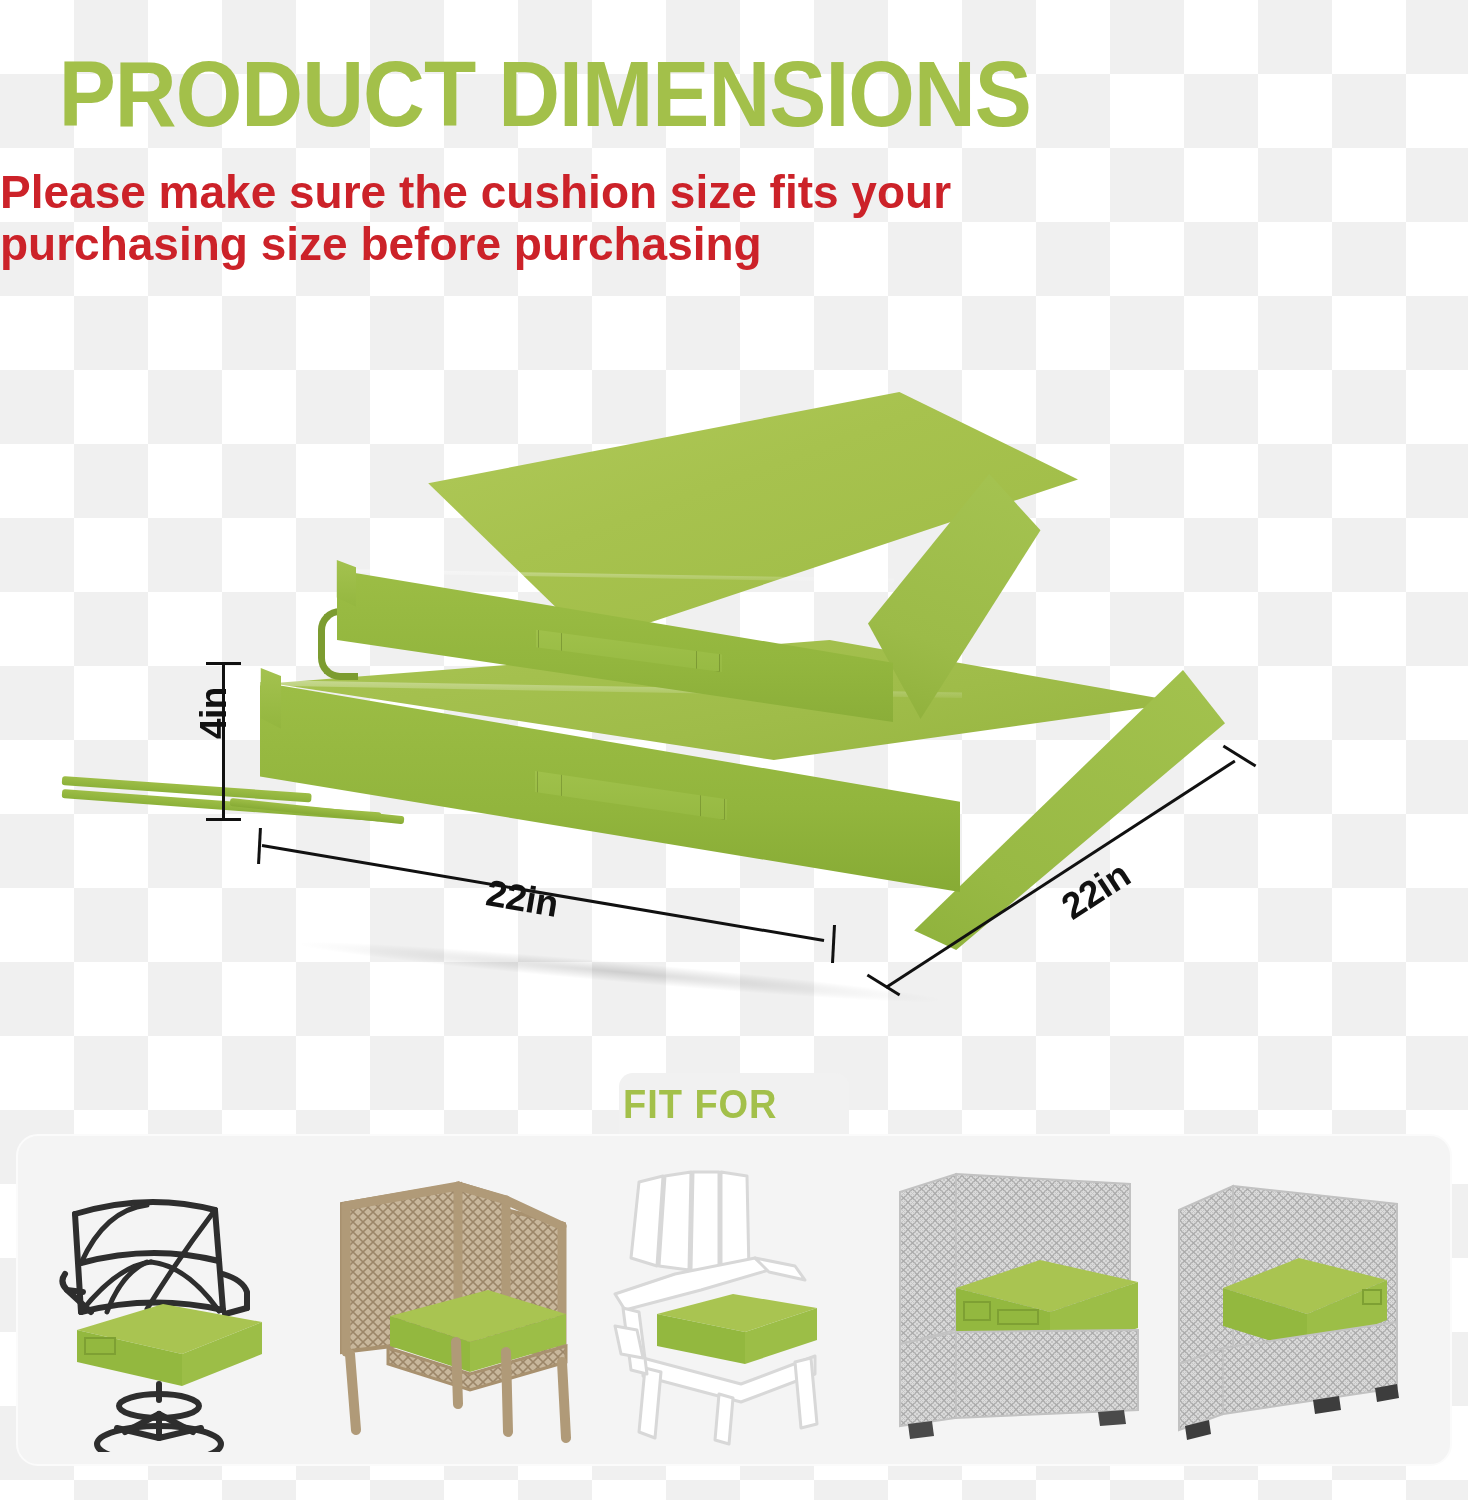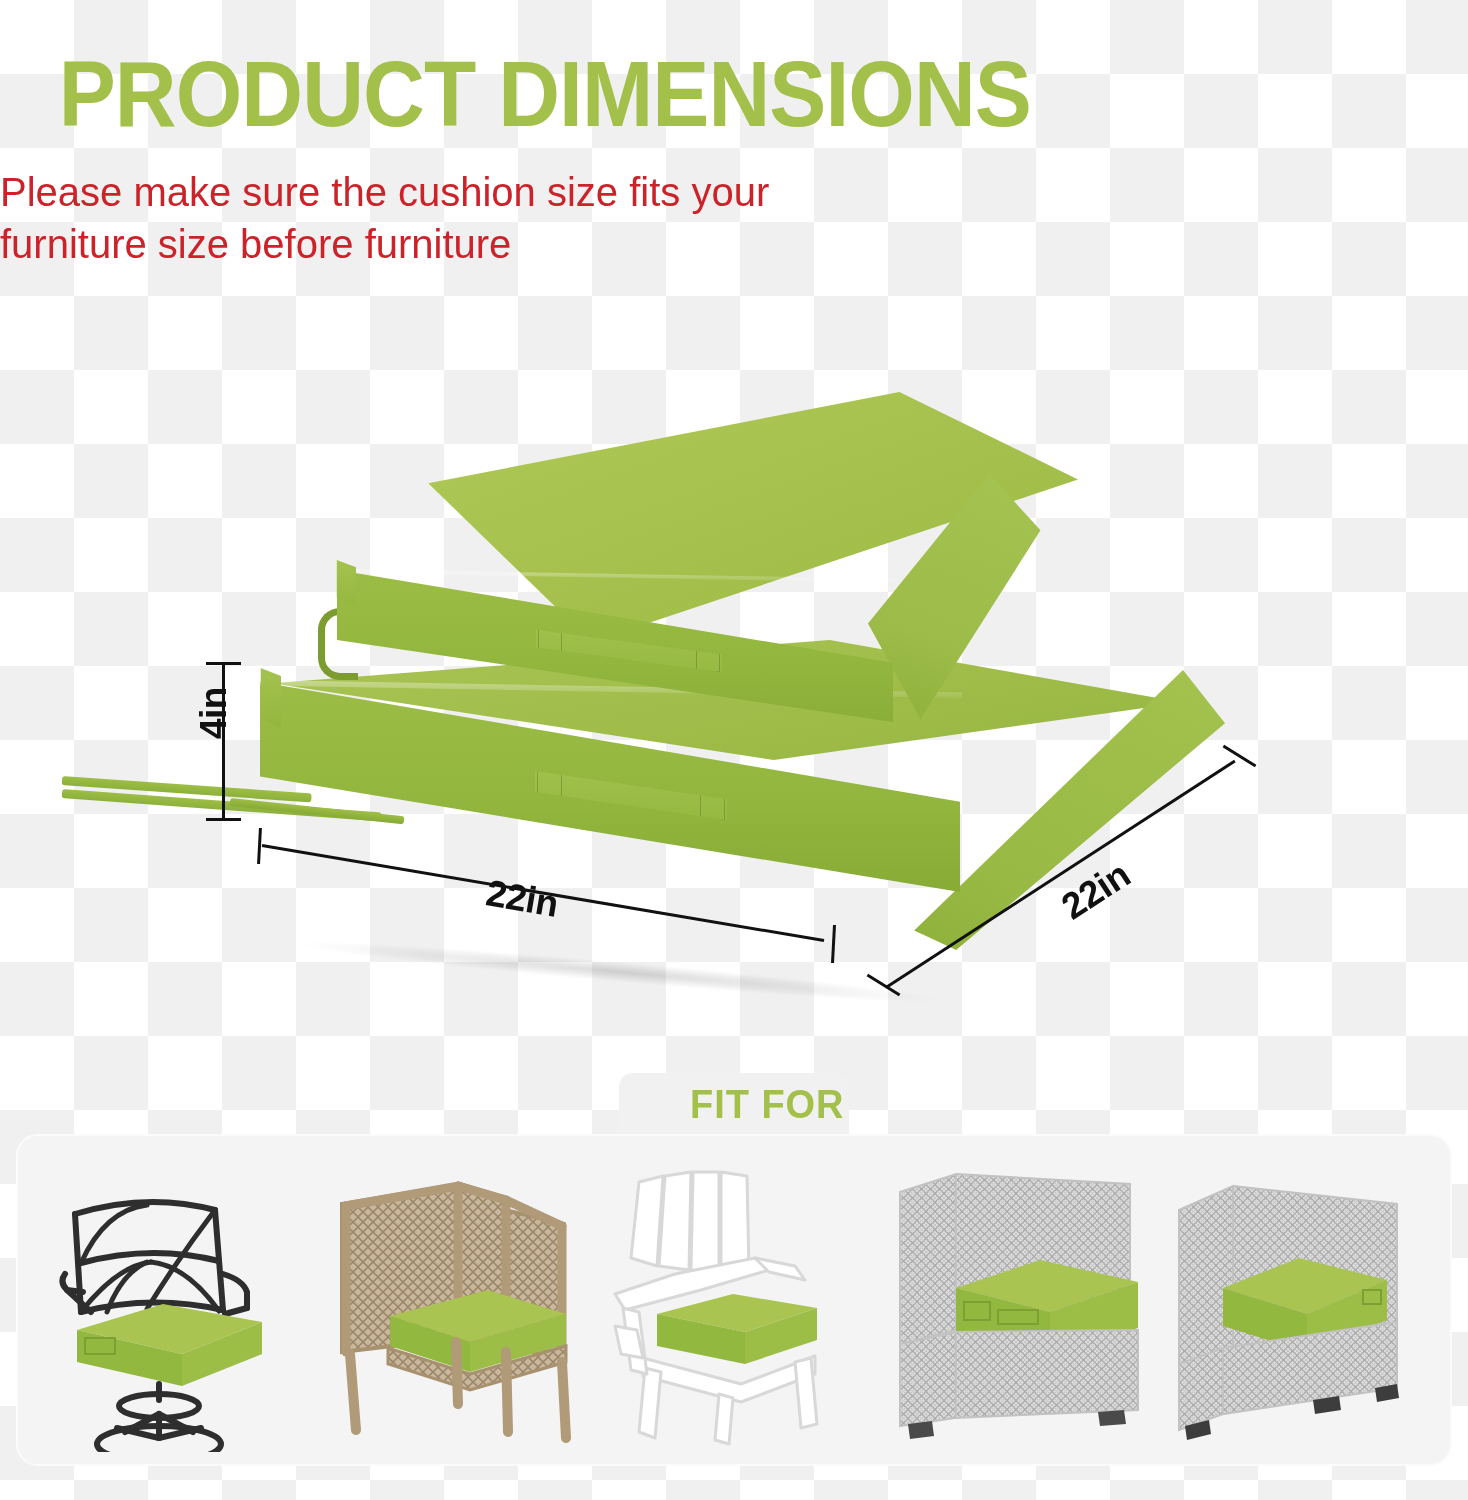--- a/index.html
+++ b/index.html
@@ -32,24 +32,24 @@
     font-size: 93px;
     line-height: 96px;
     font-weight: bold;
     letter-spacing: -1px;
     color: #a3c04a;
     transform: scaleX(0.92);
     white-space: nowrap;
   }
   .subtitle {
     margin-top: 24px;
-    font-size: 40px;
+    font-size: 46px;
     line-height: 52px;
     color: #cc2229;
-    font-weight: 400;
+    font-weight: 700;
   }
 
   
   .stage {
     position: absolute;
     top: 300px; left: 0;
     width: 1468px; height: 760px;
   }
 
   
@@ -237,21 +237,21 @@
     transform: rotate(-33deg);
   }
 
   
   .fitfor-tab {
     position: absolute;
     left: 619px; top: 1073px;
     width: 230px; height: 62px;
     background: #f1f1f1;
     border-radius: 14px 14px 0 0;
-    display: flex; align-items: center; justify-content: flex-end;
+    display: flex; align-items: center; justify-content: flex-start;
   }
   .fitfor-tab-label {
     font-family: "Liberation Sans Narrow", "Liberation Sans", sans-serif;
     font-weight: bold;
     font-size: 40px;
     letter-spacing: 1px;
     color: #a3c04a;
     transform: scaleX(0.95);
   }
 
@@ -277,21 +277,21 @@
   .fit-svg { display: block; }
 </style>
 </head>
 <body>
 
 <div id="page">
 
   <div class="header">
     <div class="title">PRODUCT DIMENSIONS</div>
     <div class="subtitle">Please make sure the cushion size fits your</div>
-    <div class="subtitle" style="margin-top:0;">furniture size before furniture</div>
+    <div class="subtitle" style="margin-top:0;">purchasing size before purchasing</div>
   </div>
 
   <div class="stage">
 
     <div class="shadow-a"></div>
 
     <div class="cushion cushion-bot">
       <div class="c-bot-top"></div>
       <div class="c-bot-right"></div>
       <div class="c-bot-front"></div>

